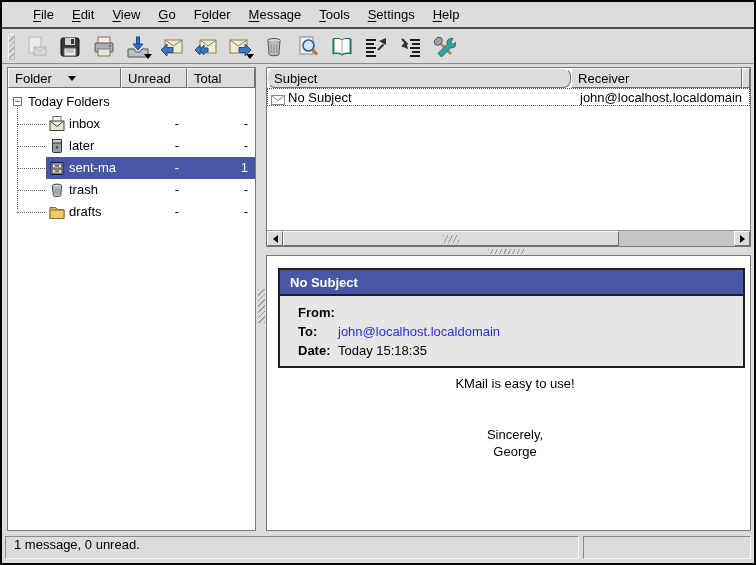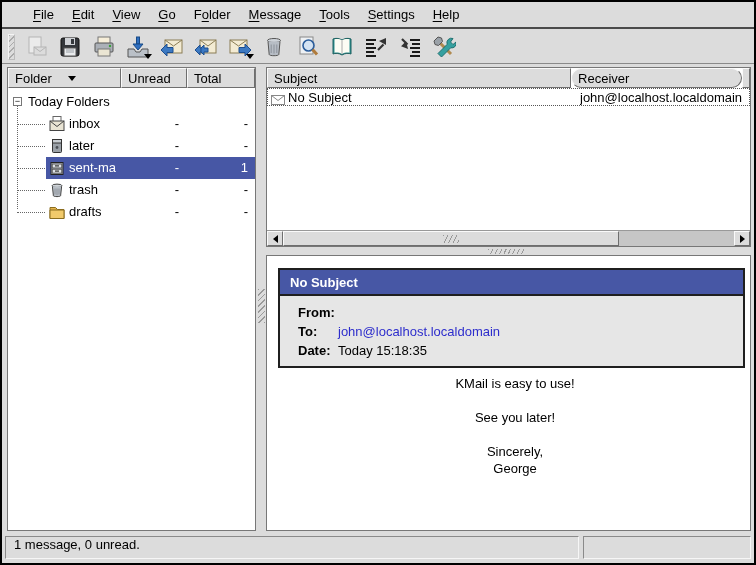--- a/index.html
+++ b/index.html
@@ -80,21 +80,21 @@
   #vsplitter .grip {
     position:absolute; left:1px; top:222px; width:7px; height:34px;
     background:repeating-linear-gradient(135deg,#9a9a9a 0 1px,#dcdcdc 1px 4px);
   }
   #right-pane { position:absolute; left:262px; right:1px; top:2px; bottom:0; }
   #message-list {
     position:absolute; left:0; right:0; top:0; height:180px;
     background:#fff; border:1px solid #777;
   }
   #msg-headers { position:absolute; left:0; right:0; top:0; height:20px; display:flex; }
-  #mh-subject { width:308px; } #mh-receiver { width:173px;border-radius:10px; } #mh-date { flex:1; padding-right:0; }
+  #mh-subject { width:308px;border-radius:8px; } #mh-receiver { width:173px; } #mh-date { flex:1; padding-right:0; }
   #msg-rows { position:absolute; left:0; right:0; top:20px; bottom:16px; overflow:hidden; }
   .m-row { position:relative; height:18px; border:1px dotted #555; }
   .m-env { position:absolute; left:3px; top:4px; width:14px; height:10px; }
   .m-subject { position:absolute; left:20px; top:1px; white-space:nowrap; }
   .m-receiver { position:absolute; left:312px; top:1px; width:168px; overflow:hidden; white-space:nowrap; }
   .m-date { position:absolute; left:484px; top:1px; right:0; overflow:hidden; white-space:nowrap; }
   
   #hscroll { position:absolute; left:0; right:0; bottom:0; height:16px; background:#c6c6c6; border-top:1px solid #999; }
   .sb-btn {
     position:absolute; top:0; width:16px; height:15px; background:#dcdcdc;
@@ -406,21 +406,20 @@
               </div>
               <div class="pf-row">
                 <span class="pf-label">Date:</span>
                 <span class="pf-value">Today 15:18:35</span>
               </div>
             </div>
         </div>
         <div id="preview-body">
             <div class="body-line">KMail is easy to use!</div>
             <div class="body-line"> </div>
-            <div class="body-line">See you later!</div>
             <div class="body-line"> </div>
             <div class="body-line">Sincerely,</div>
             <div class="body-line">George</div>
           </div>
       </div>
 
     </div>
   </div>
 
   <div id="statusbar">

